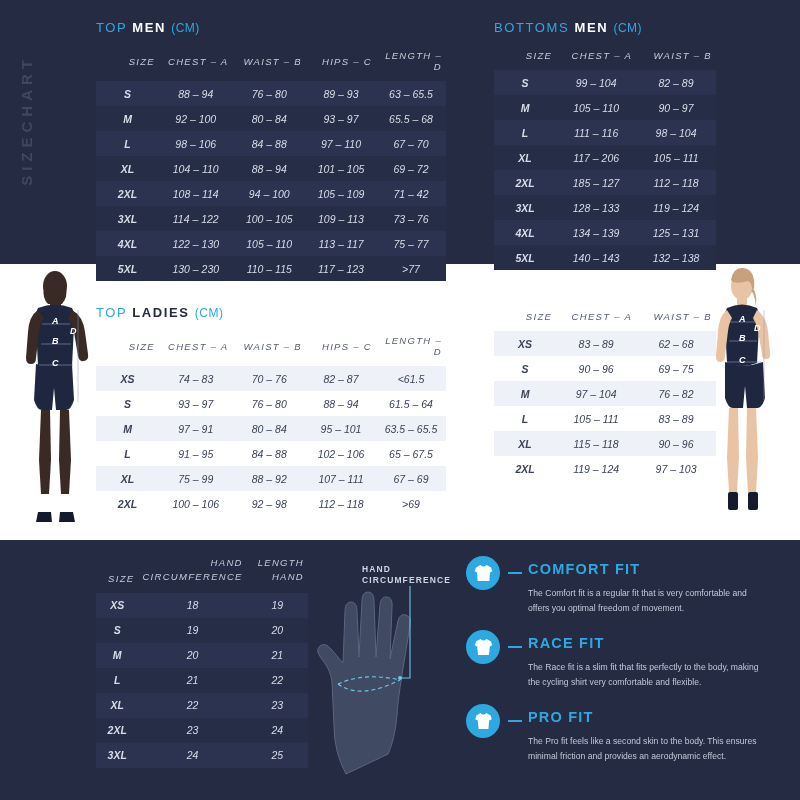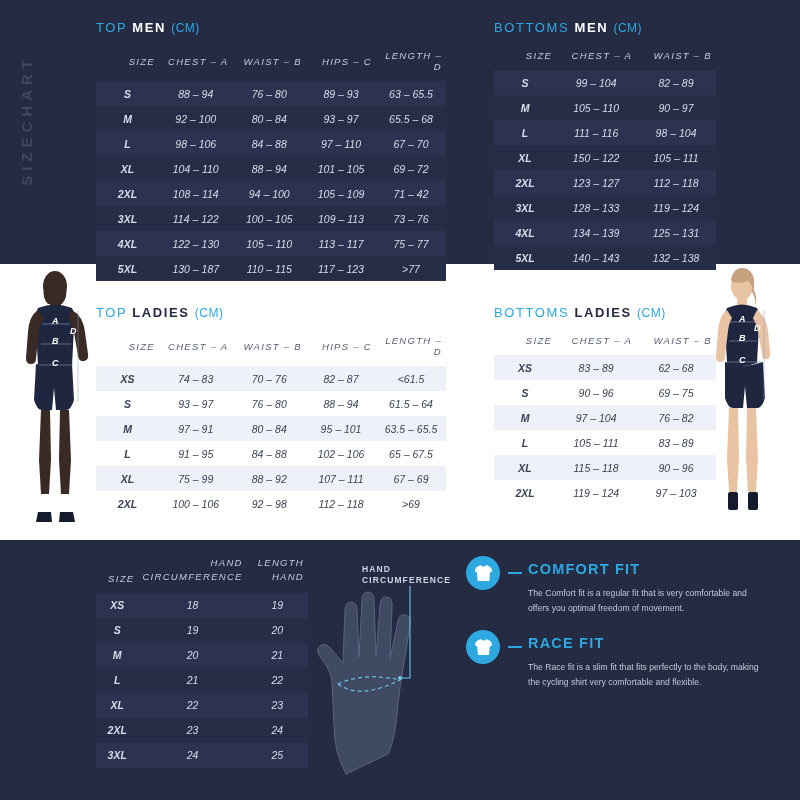--- a/index.html
+++ b/index.html
@@ -156,21 +156,21 @@
           </tr>
         <tr>
             <td class="sz">4XL</td>
             <td>122 – 130</td>
             <td>105 – 110</td>
             <td>113 – 117</td>
             <td>75 – 77</td>
           </tr>
         <tr>
             <td class="sz">5XL</td>
-            <td>130 – 187</td>
+            <td>130 – 230</td>
             <td>110 – 115</td>
             <td>117 – 123</td>
             <td>&gt;77</td>
           </tr>
       </tbody>
     </table>
   </div>
 
   <div class="tbl-wrap dark" style="left:494px; top:20px; width:222px;">
     <div class="tbl-title">
@@ -197,26 +197,26 @@
             <td>105 – 110</td>
             <td>90 – 97</td>
           </tr>
         <tr>
             <td class="sz">L</td>
             <td>111 – 116</td>
             <td>98 – 104</td>
           </tr>
         <tr>
             <td class="sz">XL</td>
-            <td>150 – 122</td>
+            <td>117 – 206</td>
             <td>105 – 111</td>
           </tr>
         <tr>
             <td class="sz">2XL</td>
-            <td>123 – 127</td>
+            <td>185 – 127</td>
             <td>112 – 118</td>
           </tr>
         <tr>
             <td class="sz">3XL</td>
             <td>128 – 133</td>
             <td>119 – 124</td>
           </tr>
         <tr>
             <td class="sz">4XL</td>
             <td>134 – 139</td>
@@ -350,25 +350,20 @@
             <td>100 – 106</td>
             <td>92 – 98</td>
             <td>112 – 118</td>
             <td>&gt;69</td>
           </tr>
       </tbody>
     </table>
   </div>
 
   <div class="tbl-wrap light" style="left:494px; top:305px; width:222px;">
-    <div class="tbl-title">
-      <span class="t1">BOTTOMS</span>
-      <span class="t2">LADIES</span>
-      <span class="unit">(CM)</span>
-    </div>
     <table>
       <thead>
           <tr>
         <th style="width:28%">SIZE</th>
         <th style="width:36%">CHEST – A</th>
         <th style="width:36%">WAIST – B</th>
       </tr>
         </thead>
       <tbody>
         <tr>
@@ -483,14 +478,24 @@
     <span class="circ">
       <svg width="19" height="18" viewBox="0 0 19 18">
           <path d="M6.5 1 L2 3.5 L0.6 7.3 L3 8.4 L3.6 17 L15.4 17 L16 8.4 L18.4 7.3 L17 3.5 L12.5 1 Q9.5 4 6.5 1 Z" fill="#fff"></path>
         </svg>
     </span>
     <span class="dash"></span>
     <span class="ftitle">COMFORT FIT</span>
     <span class="fdesc">The Comfort fit is a regular fit that is very comfortable and offers you optimal freedom of movement.</span>
   </div>
 
+  <div class="fit" style="left:466px; top:704px; height:76px;">
+    <span class="circ">
+      <svg width="19" height="18" viewBox="0 0 19 18">
+          <path d="M6.5 1 L2.4 3.5 L1.2 7.3 L3.8 8.4 L4.6 17 L14.4 17 L15.2 8.4 L17.8 7.3 L16.6 3.5 L12.5 1 Q9.5 4 6.5 1 Z" fill="#fff"></path>
+        </svg>
+    </span>
+    <span class="dash"></span>
+    <span class="ftitle">PRO FIT</span>
+    <span class="fdesc">The Pro fit feels like a second skin to the body. This ensures minimal friction and provides an aerodynamic effect.</span>
+  </div>
 
 </div>
 
 </body></html>

